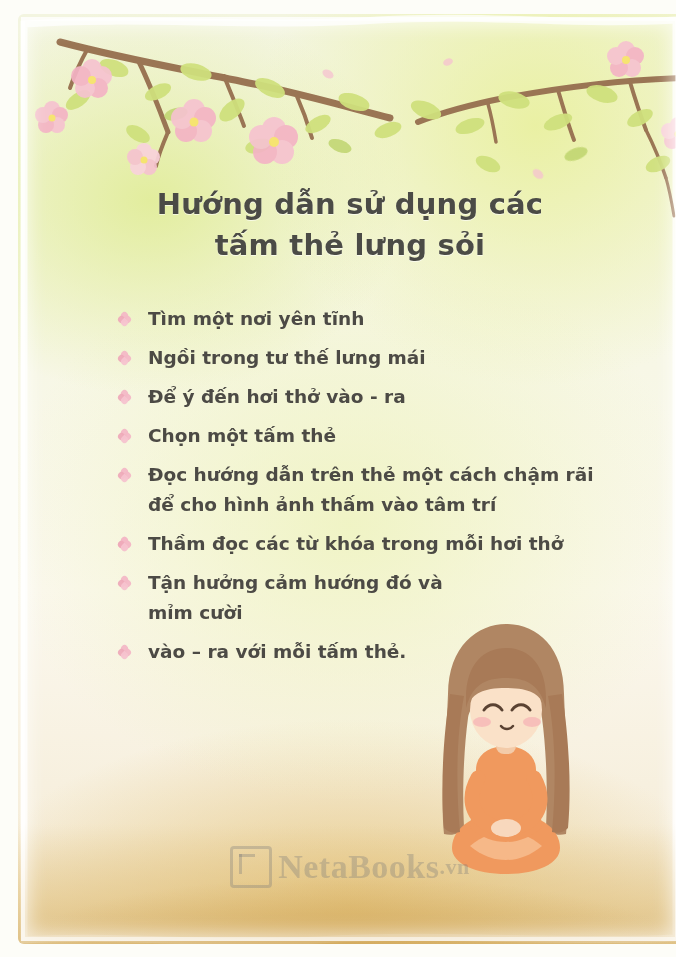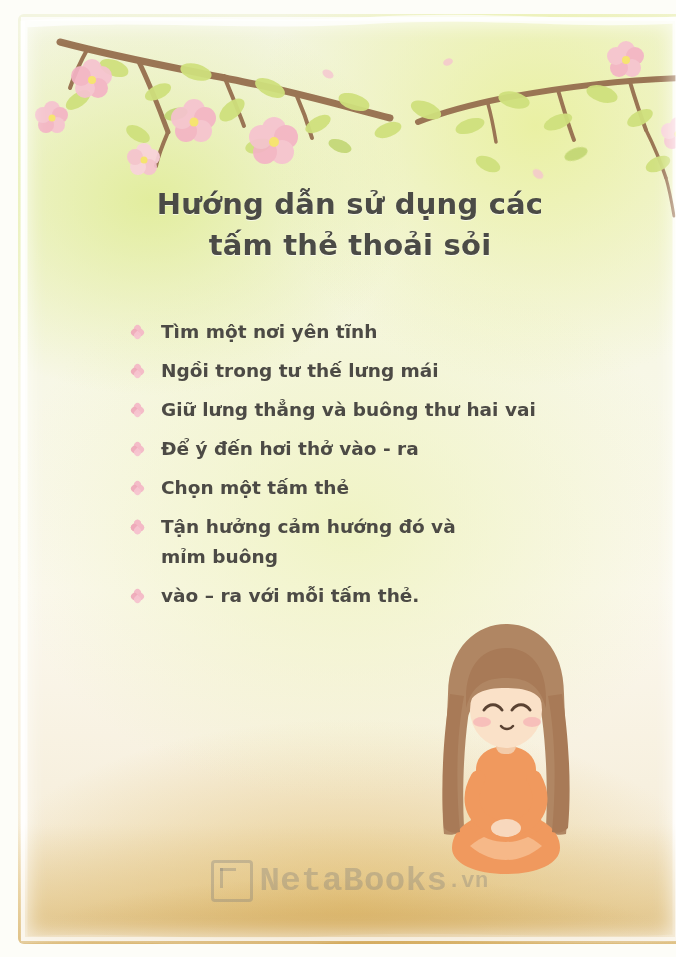--- a/index.html
+++ b/index.html
@@ -95,21 +95,21 @@
     text-shadow: 0 1px 0 rgba(255,255,255,0.6);
   }
   .title .line { display: block; }
 
   
   .list {
     position: absolute;
     left: 96px;
     top: 286px;
     width: 520px;
-    margin: 17px;
+    margin: 4px;
     padding: 0;
     list-style: none;
     color: #4c4a45;
     font-family: "DejaVu Sans", sans-serif;
     font-size: 18.5px;
     line-height: 1.62;
   }
   .list li {
     position: relative;
     margin: 0 0 9px 0;
@@ -149,24 +149,24 @@
     width: 230px;
     height: 300px;
     pointer-events: none;
   }
 
   
   .watermark {
     position: absolute;
     left: 0;
     right: 0;
-    bottom: 42px;
+    bottom: 56px;
     text-align: center;
     color: rgba(120,120,120,0.33);
-    font-family: Liberation Mono, monospace;
+    font-family: Liberation Serif, serif;
     font-size: 34px;
     font-weight: bold;
     letter-spacing: 0.5px;
     pointer-events: none;
     white-space: nowrap;
   }
   .watermark .mark {
     display: inline-block;
     vertical-align: middle;
     width: 36px;
@@ -313,21 +313,21 @@
 
       <g fill="#f6c2d0" opacity="0.75">
         <ellipse cx="310" cy="60" rx="6" ry="4" transform="rotate(30 310 60)"></ellipse>
         <ellipse cx="430" cy="48" rx="5" ry="3.5" transform="rotate(-20 430 48)"></ellipse>
         <ellipse cx="520" cy="160" rx="6" ry="4" transform="rotate(40 520 160)"></ellipse>
       </g>
     </svg>
 
     <div class="title">
       <span class="line">Hướng dẫn sử dụng các</span>
-      <span class="line">tấm thẻ thoải sỏi</span>
+      <span class="line">tấm thẻ lưng sỏi</span>
     </div>
 
     <ul class="list">
       <li>
         <span class="bullet">
             <span></span>
             <span></span>
             <span></span>
             <span></span>
           </span>
@@ -342,65 +342,67 @@
           </span>
         <span>Ngồi trong tư thế lưng mái</span>
       </li>
       <li>
         <span class="bullet">
             <span></span>
             <span></span>
             <span></span>
             <span></span>
           </span>
-        <span>Giữ lưng thẳng và buông thư hai vai</span>
-      </li>
-      <li>
-        <span class="bullet">
-            <span></span>
-            <span></span>
-            <span></span>
-            <span></span>
-          </span>
         <span>Để ý đến hơi thở vào - ra</span>
       </li>
       <li>
         <span class="bullet">
             <span></span>
             <span></span>
             <span></span>
             <span></span>
           </span>
         <span>Chọn một tấm thẻ</span>
       </li>
       <li>
         <span class="bullet">
             <span></span>
             <span></span>
             <span></span>
             <span></span>
           </span>
-      </li>
-      <li>
-        <span class="bullet">
-            <span></span>
-            <span></span>
-            <span></span>
-            <span></span>
-          </span>
+        <span>Đọc hướng dẫn trên thẻ một cách chậm rãi</span>
+        <span class="sub">để cho hình ảnh thấm vào tâm trí</span>
+      </li>
+      <li>
+        <span class="bullet">
+            <span></span>
+            <span></span>
+            <span></span>
+            <span></span>
+          </span>
+      </li>
+      <li>
+        <span class="bullet">
+            <span></span>
+            <span></span>
+            <span></span>
+            <span></span>
+          </span>
+        <span>Thầm đọc các từ khóa trong mỗi hơi thở</span>
       </li>
       <li>
         <span class="bullet">
             <span></span>
             <span></span>
             <span></span>
             <span></span>
           </span>
         <span>Tận hưởng cảm hướng đó và</span>
-        <span class="sub">mỉm buông</span>
+        <span class="sub">mỉm cười</span>
       </li>
       <li>
         <span class="bullet">
             <span></span>
             <span></span>
             <span></span>
             <span></span>
           </span>
         <span class="sub">vào – ra với mỗi tấm thẻ.</span>
       </li>

